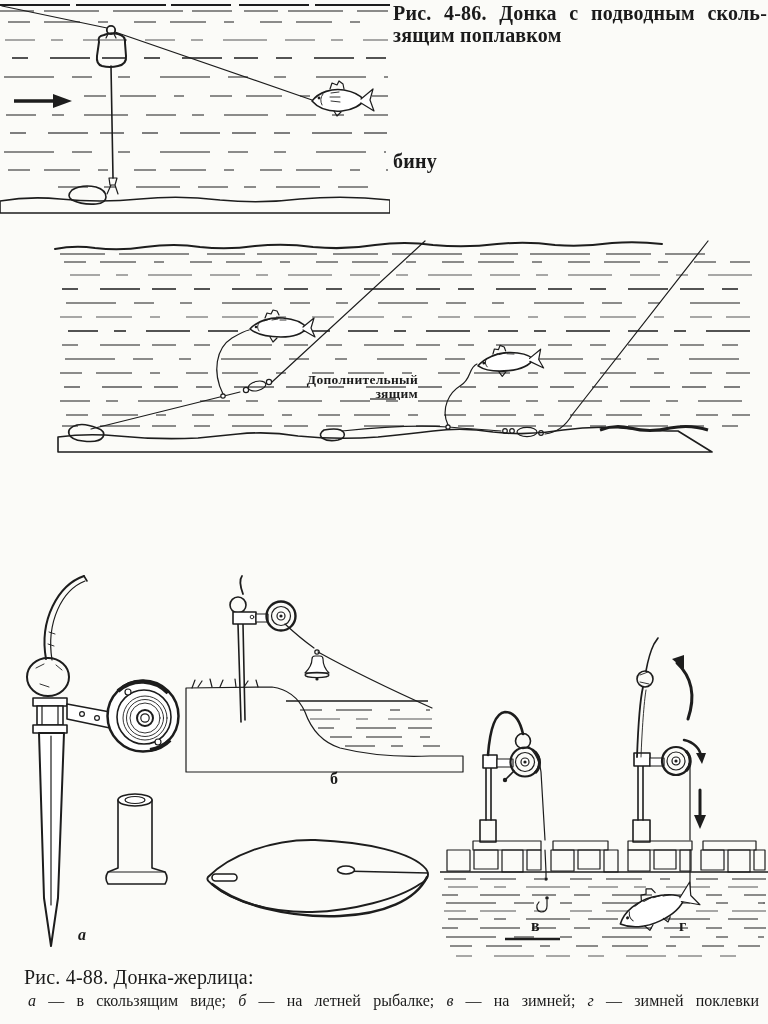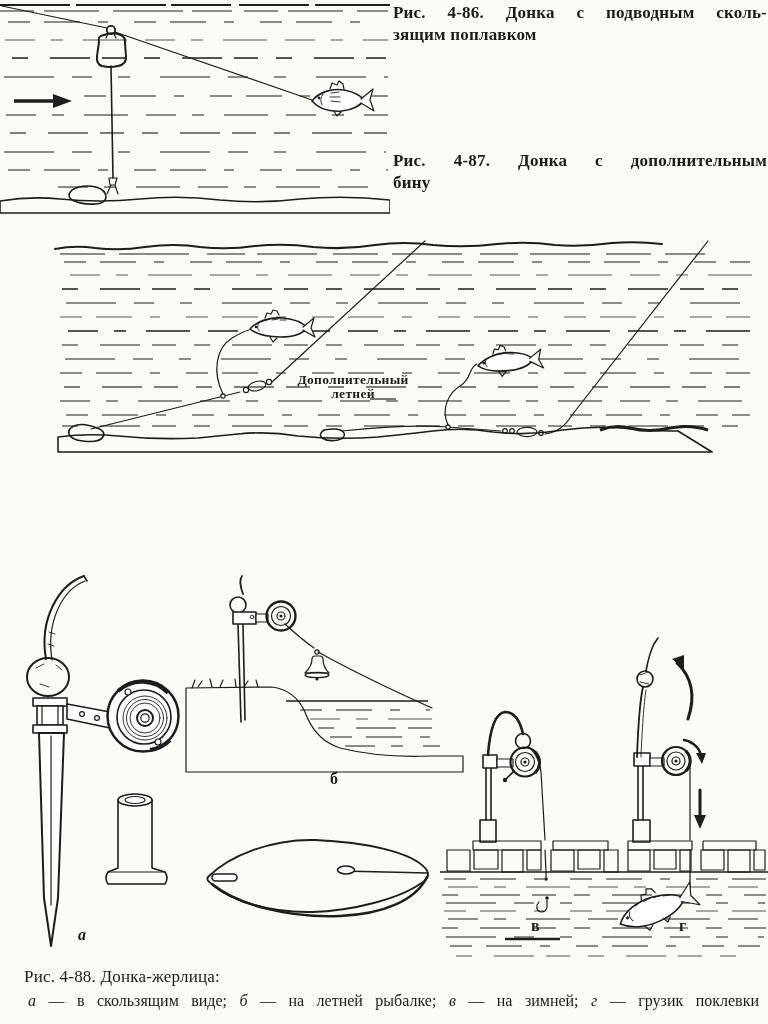--- a/index.html
+++ b/index.html
@@ -1,23 +1,23 @@
 <!DOCTYPE html>
 <html><head>
 <meta charset="utf-8">
 <style>
   html,body{margin:0;padding:0;}
   body{width:768px;height:1024px;position:relative;background:#fbfbf8;
        font-family:"Liberation Serif", serif;color:#1b1b1b;overflow:hidden;}
   .abs{position:absolute;}
-  .cap{font-size:17px;line-height:22px;font-weight:600;letter-spacing:.2px;}
+  .cap{font-size:20px;line-height:22px;font-weight:600;letter-spacing:.2px;}
   .cap .jl{text-align:justify;text-align-last:justify;}
   .legend{font-size:16px;line-height:19px;text-align:justify;text-align-last:justify;}
   .legend .it{font-style:italic;}
-  .wlabel{font-size:13.5px;line-height:14px;font-weight:700;text-align:center;letter-spacing:.3px;}
+  .wlabel{font-size:13.5px;line-height:14px;font-weight:700;text-align:right;letter-spacing:.3px;}
   .flabel{font-size:16px;font-weight:700;}
   .flabel.it{font-style:italic;}
   svg{display:block;}
   .k{stroke:#1d1d1d;fill:none;stroke-linecap:round;stroke-linejoin:round;}
   .kb{stroke:#1d1d1d;fill:none;stroke-linecap:butt;}
   .fw{fill:#fff;}
   .fi{fill:#1d1d1d;stroke:none;}
   .s08{stroke-width:.9;} .s1{stroke-width:1.2;} .s15{stroke-width:1.6;}
   .s2{stroke-width:2;} .s25{stroke-width:2.5;} .s3{stroke-width:3;}
   .da{stroke-dasharray:22 14 36 18 10 26;}
@@ -358,28 +358,27 @@
     </g>
   </g>
 </svg>
 
 <div class="abs cap" style="left:393px;top:2px;width:374px">
   <div class="jl">Рис. 4-86. Донка с подводным сколь-</div>
   <div>зящим поплавком</div>
 </div>
 
 <div class="abs cap" style="left:393px;top:150px;width:374px">
-  <div class="jl">Рис. 4-87. Донка с дополнительным</div>
   <div>бину</div>
 </div>
 
 <div class="abs wlabel" style="left:288px;top:373px;width:130px">
   <div>Дополнительный</div>
-  <div>летней</div>
+  <div>зящим</div>
 </div>
 
 <div class="abs flabel it" style="left:78px;top:926px">а</div>
 <div class="abs flabel" style="left:330px;top:770px">б</div>
 <div class="abs flabel" style="left:531px;top:917px">в</div>
 <div class="abs flabel" style="left:679px;top:917px">г</div>
 
 <div class="abs cap" style="left:24px;top:966px;width:500px;font-weight:400">Рис. 4-88. Донка-жерлица:</div>
-<div class="abs legend" style="left:28px;top:991px;width:731px"><span class="it">а</span><span> — в скользящим виде; </span><span class="it">б</span><span> — на летней рыбалке; </span><span class="it">в</span><span> — на зимней; </span><span class="it">г</span><span> — грузик поклевки</span></div>
+<div class="abs legend" style="left:28px;top:991px;width:731px"><span class="it">а</span><span> — в скользящим виде; </span><span class="it">б</span><span> — на летней рыбалке; </span><span class="it">в</span><span> — на зимней; </span><span class="it">г</span><span> — зимней поклевки</span></div>
 
 </body></html>

